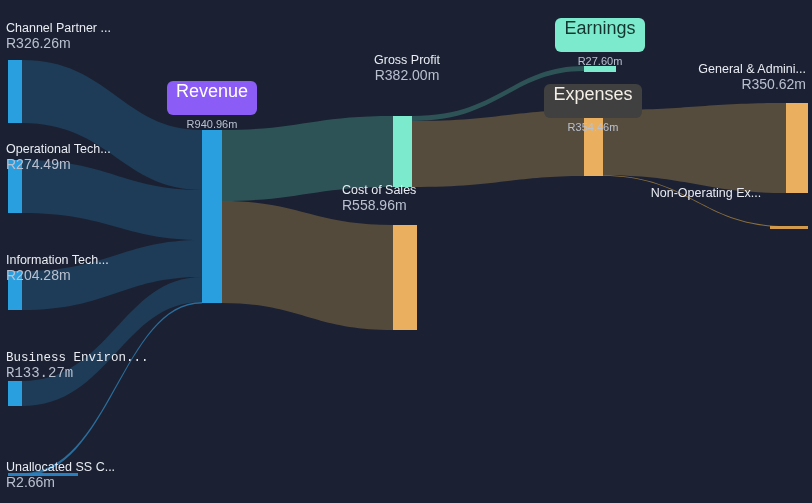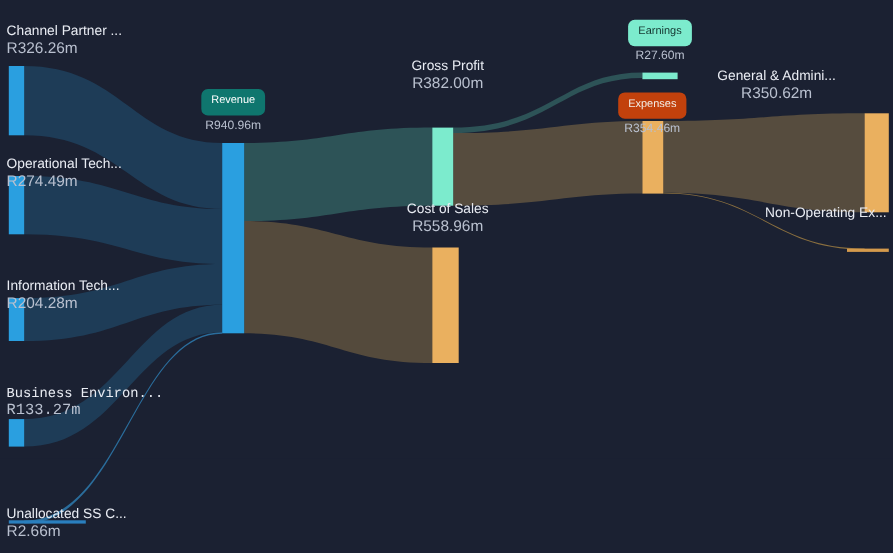--- a/index.html
+++ b/index.html
@@ -49,35 +49,35 @@
   .lbl.right-align {
     text-align: right;
   }
   .badge-wrap {
     position: absolute;
     white-space: nowrap;
     text-align: center;
   }
   .badge {
     display: inline-block;
-    padding: 3px 9px 6px 9px;
+    padding: 3px 9px 16px 9px;
     border-radius: 6px;
-    font-size: 10px;
+    font-size: 18px;
     line-height: 15px;
   }
   .badge.revenue {
-    background: #0f766e;
+    background: #8b5cf6;
     color: #ffffff;
   }
   .badge.earnings {
     background: #7cebcd;
     color: #14352f;
   }
   .badge.expenses {
-    background: #c2410c;
+    background: #404040;
     color: #f3eee6;
   }
   .badge-wrap .val {
     display: block;
     margin-top: 2px;
     font-size: 11px;
     line-height: 15px;
     color: #b9c0cf;
   }
 </style>
@@ -170,37 +170,37 @@
   <div class="badge-wrap" style="left:152px; top:81px; width:120px;">
     <span class="badge revenue">Revenue</span>
     <span class="val">R940.96m</span>
   </div>
 
   <div class="lbl" style="left:342px; top:53px; width:130px; text-align:center;">
     <span class="name">Gross Profit</span>
     <span class="val">R382.00m</span>
   </div>
 
-  <div class="lbl" style="left:342px; top:183px; width:130px; text-align:center;">
+  <div class="lbl" style="left:342px; top:183px; width:130px; ">
     <span class="name">Cost of Sales</span>
     <span class="val">R558.96m</span>
   </div>
 
   <div class="badge-wrap" style="left:540px; top:18px; width:120px;">
     <span class="badge earnings">Earnings</span>
     <span class="val">R27.60m</span>
   </div>
 
   <div class="badge-wrap" style="left:533px; top:84px; width:120px;">
     <span class="badge expenses">Expenses</span>
     <span class="val">R354.46m</span>
   </div>
 
-  <div class="lbl right-align" style="left:606px; top:62px; width:200px;text-align:center;">
+  <div class="lbl right-align" style="left:606px; top:62px; width:200px;">
     <span class="name">General &amp; Admini...</span>
     <span class="val">R350.62m</span>
   </div>
 
-  <div class="lbl right-align" style="left:606px; top:186px; width:200px;">
+  <div class="lbl right-align" style="left:606px; top:186px; width:200px;text-align:center;">
     <span class="name">Non-Operating Ex...</span>
   </div>
 
 </div>
 
 </body></html>

